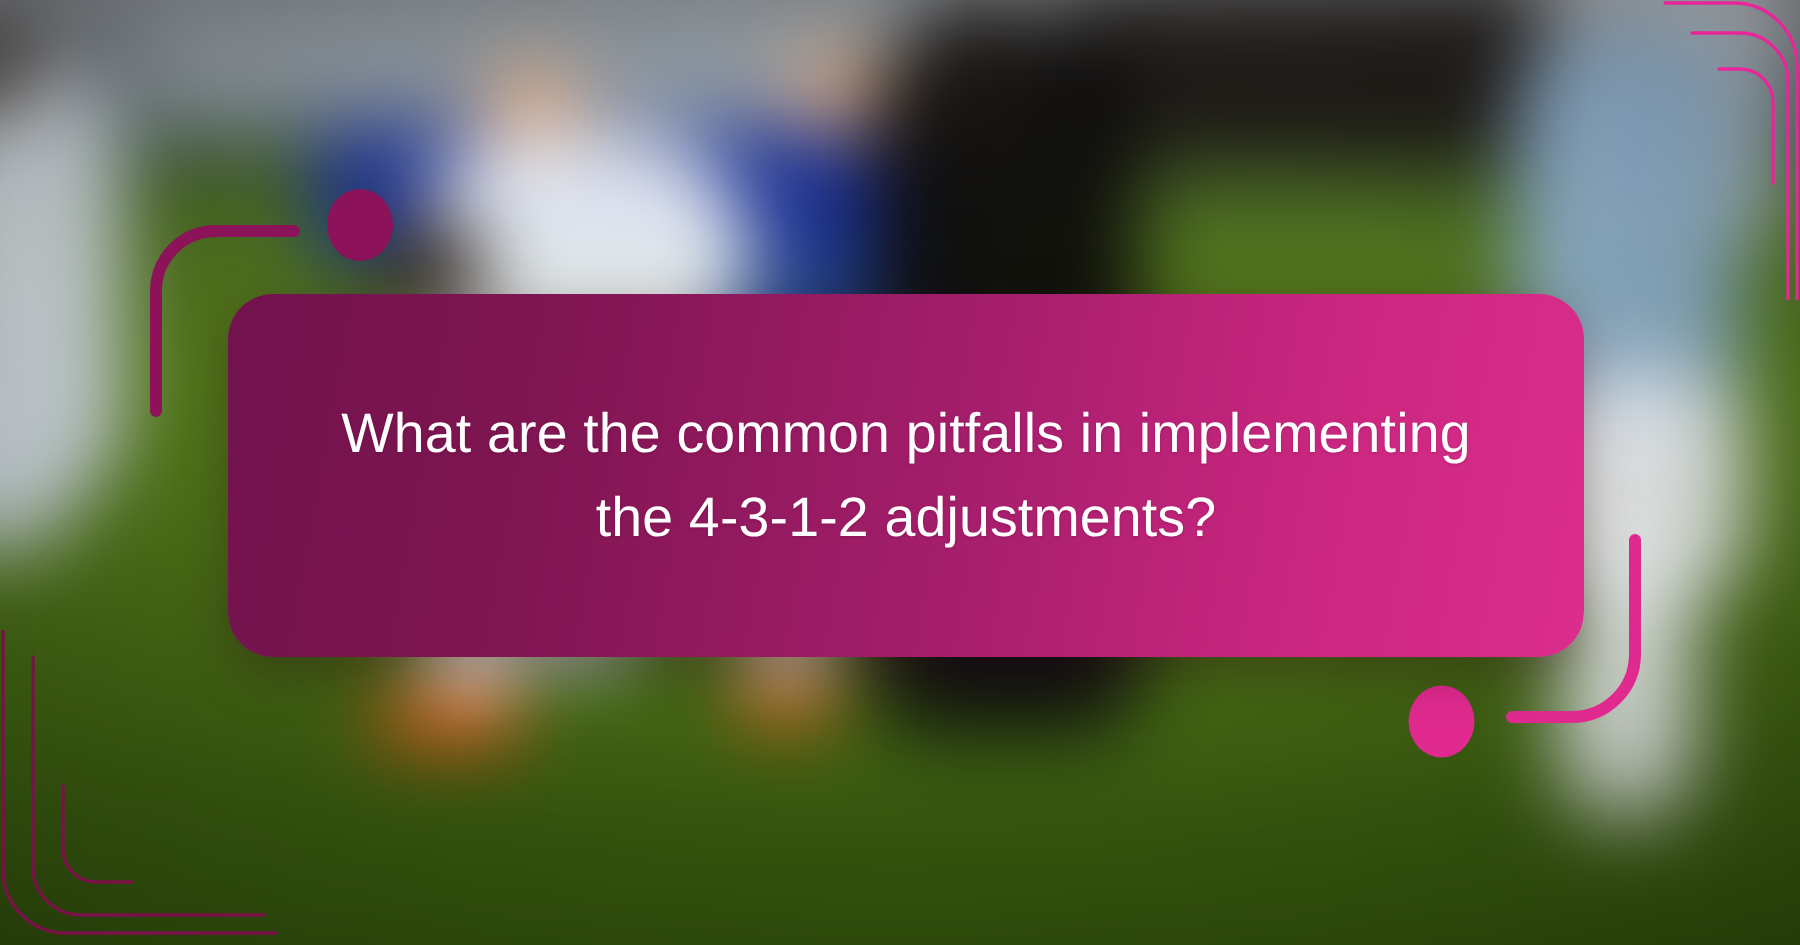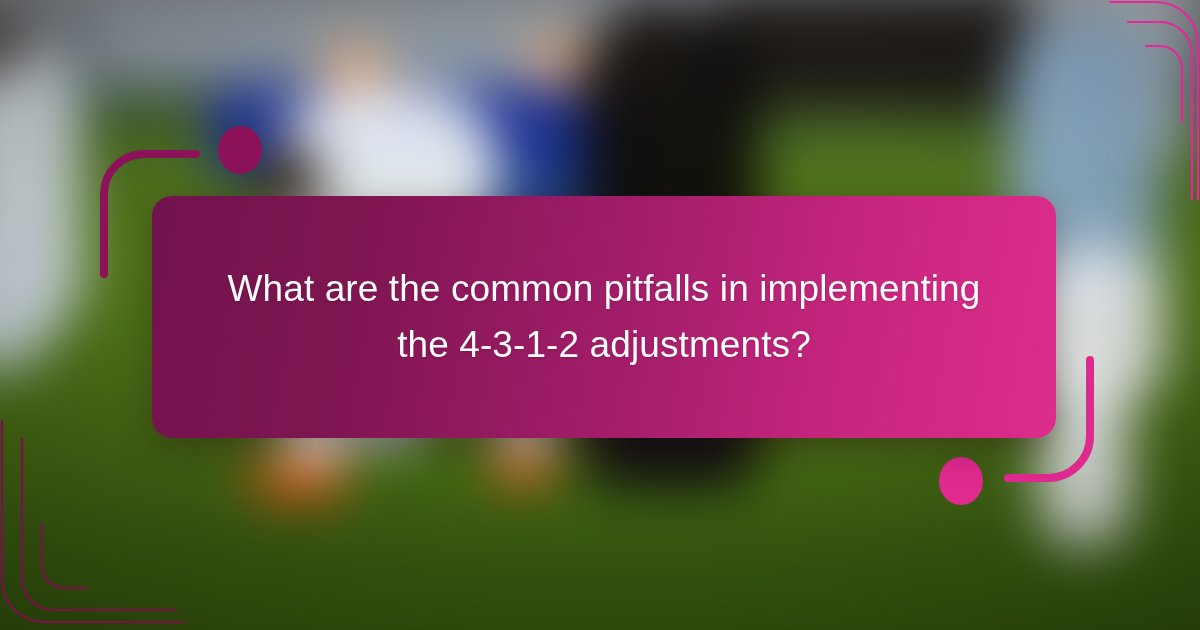--- a/index.html
+++ b/index.html
@@ -163,21 +163,21 @@
   #accent-tl { left: 84px; top: 114px; }
   #accent-br { left: 920px; top: 348px; }
 
   
   #quote-card {
     position: absolute;
     left: 152px;
     top: 196px;
     width: 904px;
     height: 242px;
-    border-radius: 20px;
+    border-radius: 30px;
     background: linear-gradient(100deg, #72134d 0%, #7e1551 22%, #a61e6c 55%, #c9267f 78%, #dc2d8c 100%);
     box-shadow: 0 10px 36px rgba(40,0,25,.33);
     display: flex;
     align-items: center;
     justify-content: center;
   }
   #quote-text {
     margin: 0;
     padding: 0 62px;
     text-align: center;

